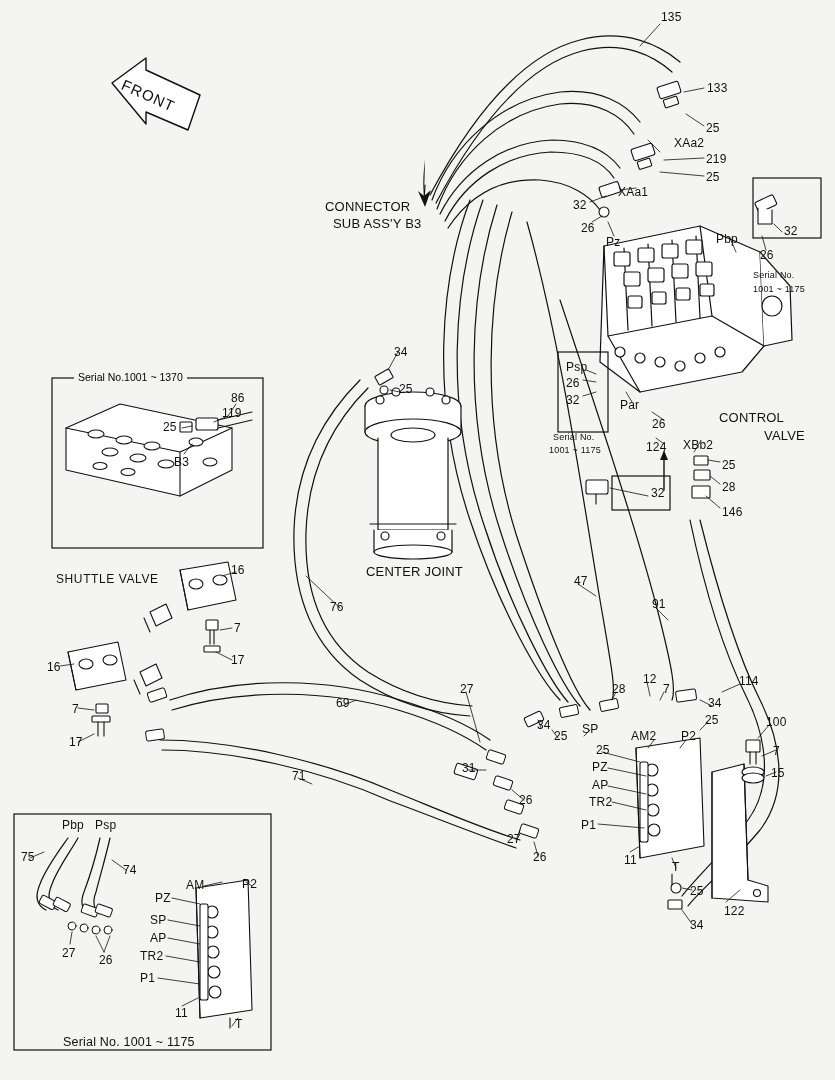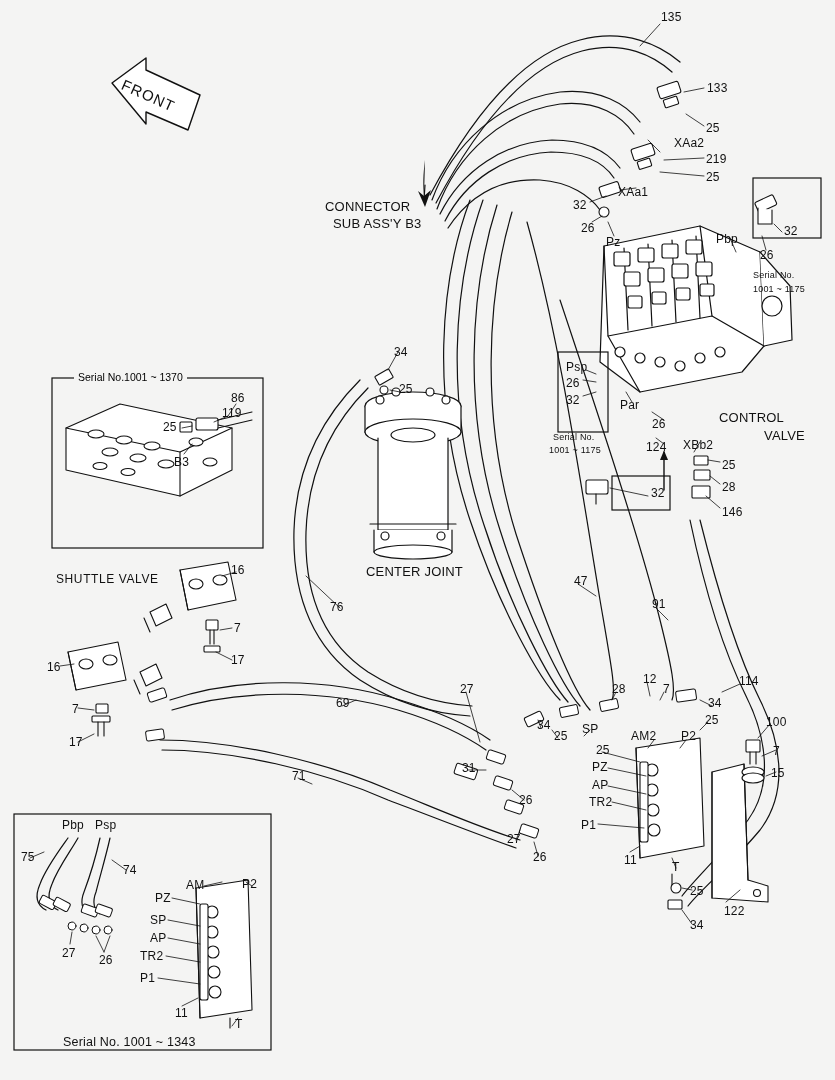--- a/index.html
+++ b/index.html
@@ -380,21 +380,21 @@
 
   <div class="box-title" style="left:74px; top:371px;">Serial No.1001 ~ 1370</div>
   <div class="lbl cap" style="left:56px; top:524px; font-size:12px;margin-top:48px;">SHUTTLE VALVE</div>
 
   <div class="lbl xs" style="left:753px; top:270px;">Serial No.</div>
   <div class="lbl xs" style="left:753px; top:284px;">1001 ~ 1175</div>
 
   <div class="lbl xs" style="left:553px; top:432px;">Serial No.</div>
   <div class="lbl xs" style="left:549px; top:445px;">1001 ~ 1175</div>
 
-  <div class="lbl" style="left:63px; top:1035px; font-size:12.5px;">Serial No. 1001 ~ 1343</div>
+  <div class="lbl" style="left:63px; top:1035px; font-size:12.5px;">Serial No. 1001 ~ 1175</div>
 
   <div class="lbl" style="left:661px; top:10px;">135</div>
   <div class="lbl" style="left:707px; top:81px;">133</div>
   <div class="lbl" style="left:706px; top:121px;">25</div>
   <div class="lbl" style="left:674px; top:136px;">XAa2</div>
   <div class="lbl" style="left:706px; top:152px;">219</div>
   <div class="lbl" style="left:706px; top:170px;">25</div>
   <div class="lbl" style="left:618px; top:185px;">XAa1</div>
   <div class="lbl" style="left:573px; top:198px;">32</div>
   <div class="lbl" style="left:581px; top:221px;">26</div>

